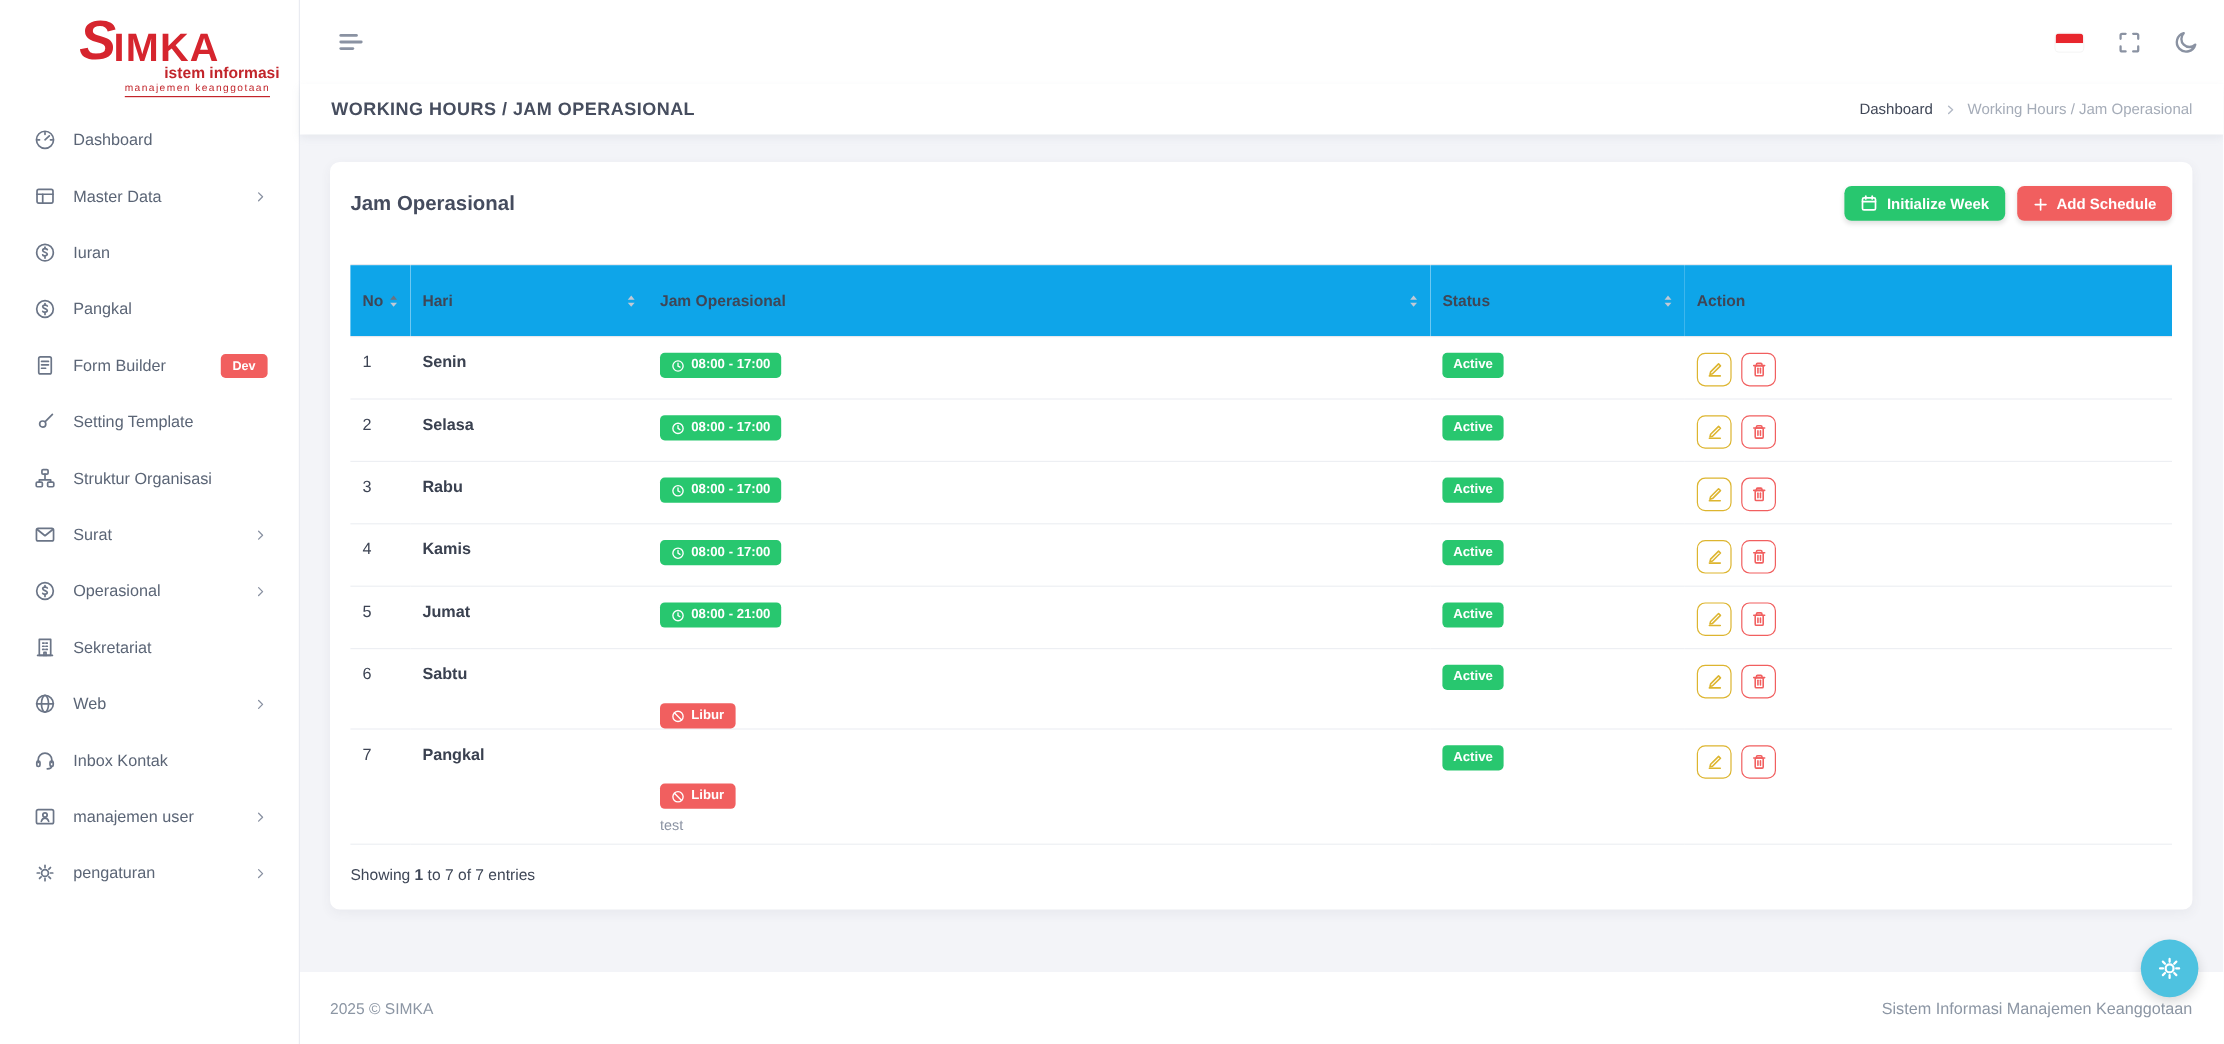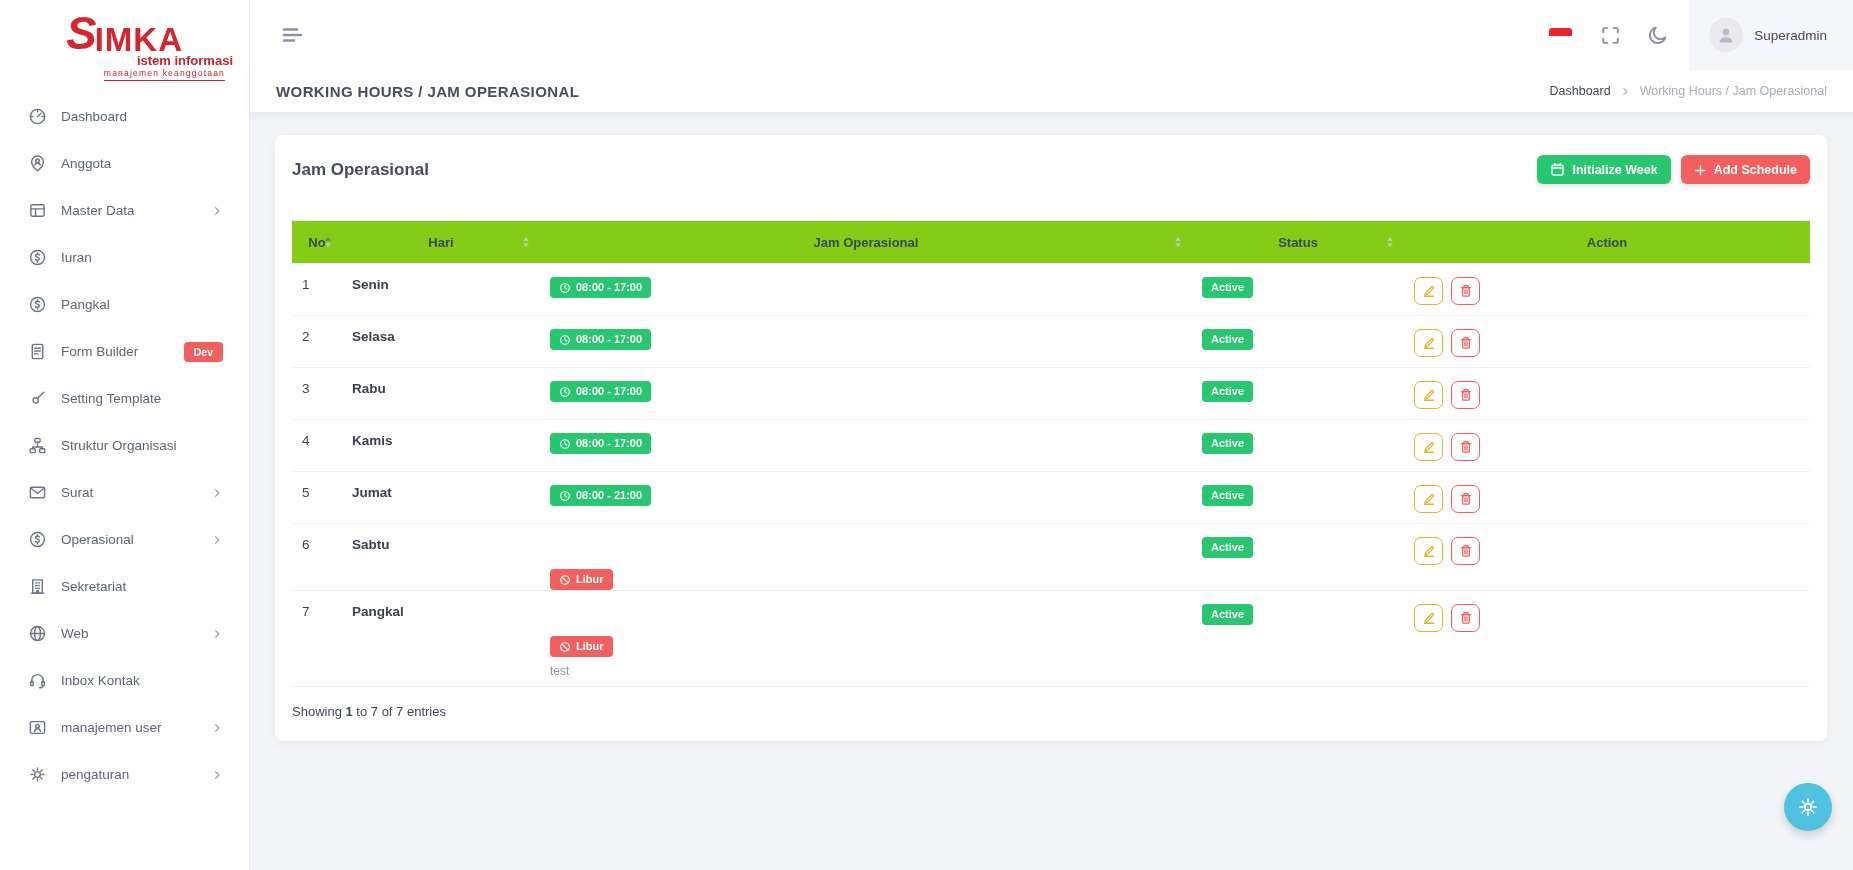--- a/index.html
+++ b/index.html
@@ -46,21 +46,21 @@
   .card { background:#fff; border-radius:8px; box-shadow:0 3px 10px rgba(60,70,90,0.06); padding:20px 17px 22px; }
   .card-head { display:flex; align-items:center; justify-content:space-between; margin-bottom:36px; }
   .card-title { font-size:17px; font-weight:bold; color:#454c5e; }
   .head-actions { display:flex; gap:10px; }
   .btn { display:inline-flex; align-items:flex-end; gap:7px; border:none; border-radius:6px; color:#fff; font-size:12.5px; font-weight:bold; padding:7px 13px; cursor:pointer; box-shadow:0 2px 4px rgba(0,0,0,0.12); font-family:inherit; }
   .btn-green { background:var(--green,#28c76f); }
   .btn-red { background:var(--red,#f15f5f); }
   .bi { stroke:#fff; fill:none; stroke-width:1.7; stroke-linecap:round; stroke-linejoin:round; }
 
   table { width:100%; border-collapse:collapse; }
-  thead th { background:#84cc16; border-top:1px solid #e7e9ee; border-bottom:1px solid #e7e9ee; height:43px; text-align:center; padding:0 10px; font-size:13px; font-weight:bold; color:#3f4656; position:relative; }
+  thead th { background:#0ea5e9; border-top:1px solid #e7e9ee; border-bottom:1px solid #e7e9ee; height:60px; text-align:left; padding:0 10px; font-size:13px; font-weight:bold; color:#3f4656; position:relative; }
   th .sorter { position:absolute; right:10px; top:50%; transform:translateY(-50%); display:flex; flex-direction:column; gap:1px; }
   th .sorter svg { width:8px; height:5px; }
   .car-up { fill:#c3c9d4; } .car-dn { fill:#c3c9d4; }
   th.sorted .car-up { fill:#6b7280; }
   tbody td { border-bottom:1px solid #edeff3; padding:13px 10px 0; vertical-align:top; font-size:13.5px; color:#3d4454; }
   tbody tr { height:52px; }
   td.day { font-weight:bold; color:#3a4150; }
   .col-no { width:50px; } .col-hari { width:198px; } .col-jam { width:652px; } .col-status { width:212px; } .col-action { width:auto; }
 
   .badge { display:inline-flex; align-items:center; gap:5px; color:#fff; font-size:11px; font-weight:bold; padding:4px 9px; border-radius:4px; line-height:1.2; }
@@ -99,28 +99,20 @@
       <div class="logo-tag2">manajemen keanggotaan</div>
     </div>
     <ul class="menu">
       <li class="menu-item">
         <svg class="mi" viewBox="0 0 20 20">
             <circle cx="10" cy="10" r="7.5"></circle>
             <path d="M10 10 L13.8 6.6"></path>
             <path d="M10 3.6 v1.6 M3.6 10 h1.6 M16.4 10 h-1.6"></path>
           </svg>
         <span>Dashboard</span>
-      </li>
-      <li class="menu-item">
-        <svg class="mi" viewBox="0 0 20 20">
-            <path d="M10 17.6 C10 17.6 3.8 12.6 3.8 8.3 a6.2 6.2 0 1 1 12.4 0 C16.2 12.6 10 17.6 10 17.6 Z"></path>
-            <circle cx="10" cy="7.2" r="1.9"></circle>
-            <path d="M7.2 11.6 a2.9 2.9 0 0 1 5.6 0"></path>
-          </svg>
-        <span>Anggota</span>
       </li>
       <li class="menu-item">
         <svg class="mi" viewBox="0 0 20 20">
             <rect x="3" y="4" width="14" height="12" rx="1.5"></rect>
             <line x1="3" y1="8.3" x2="17" y2="8.3"></line>
             <line x1="8" y1="8.3" x2="8" y2="16"></line>
           </svg>
         <span>Master Data</span>
         <svg class="chev" viewBox="0 0 20 20">
             <path d="M7.5 4.5 L13 10 L7.5 15.5"></path>
@@ -265,29 +257,20 @@
         <button class="icon-btn">
           <svg class="ti" width="21" height="21" viewBox="0 0 20 20">
               <path d="M3 7 V4.2 A1.2 1.2 0 0 1 4.2 3 H7 M13 3 h2.8 A1.2 1.2 0 0 1 17 4.2 V7 M17 13 v2.8 a1.2 1.2 0 0 1 -1.2 1.2 H13 M7 17 H4.2 A1.2 1.2 0 0 1 3 15.8 V13"></path>
             </svg>
         </button>
         <button class="icon-btn">
           <svg class="ti" width="22" height="22" viewBox="0 0 20 20">
               <path d="M16.7 12 A7.1 7.1 0 1 1 8 3.3 a5.7 5.7 0 0 0 8.7 8.7 Z"></path>
             </svg>
         </button>
-        <div class="user-block">
-          <div class="avatar">
-            <svg width="20" height="20" viewBox="0 0 20 20" fill="#b7bcc8">
-                <circle cx="10" cy="7" r="3.3"></circle>
-                <path d="M3.6 17.6 c0-3.6 2.8-5.4 6.4-5.4 s6.4 1.8 6.4 5.4 z"></path>
-              </svg>
-          </div>
-          <span class="username">Superadmin</span>
-        </div>
       </div>
     </header>
 
     <div class="titlebar">
       <h1 class="page-title">WORKING HOURS / JAM OPERASIONAL</h1>
       <nav class="breadcrumb">
         <span class="bc-home">Dashboard</span>
         <svg width="11" height="11" viewBox="0 0 20 20" fill="none" stroke="#b3bac6" stroke-width="2.2" stroke-linecap="round" stroke-linejoin="round">
             <path d="M7 4.5 L13 10 L7 15.5"></path>
           </svg>
@@ -553,20 +536,24 @@
               </tr>
             </tbody>
         </table>
 
         <div class="table-summary">
           <span>Showing </span><b>1</b><span> to 7 of 7 entries</span>
         </div>
       </div>
     </div>
 
+    <footer class="footer">
+      <span class="footer-left">2025 © SIMKA</span>
+      <span class="footer-right">Sistem Informasi Manajemen Keanggotaan</span>
+    </footer>
   </div>
 
   <button class="fab">
     <svg viewBox="0 0 20 20">
         <circle cx="10" cy="10" r="3"></circle>
         <path d="M10 2.8 v2.2 M10 15 v2.2 M2.8 10 h2.2 M15 10 h2.2 M4.9 4.9 l1.6 1.6 M13.5 13.5 l1.6 1.6 M15.1 4.9 l-1.6 1.6 M6.5 13.5 l-1.6 1.6"></path>
       </svg>
   </button>
 </div>
 

